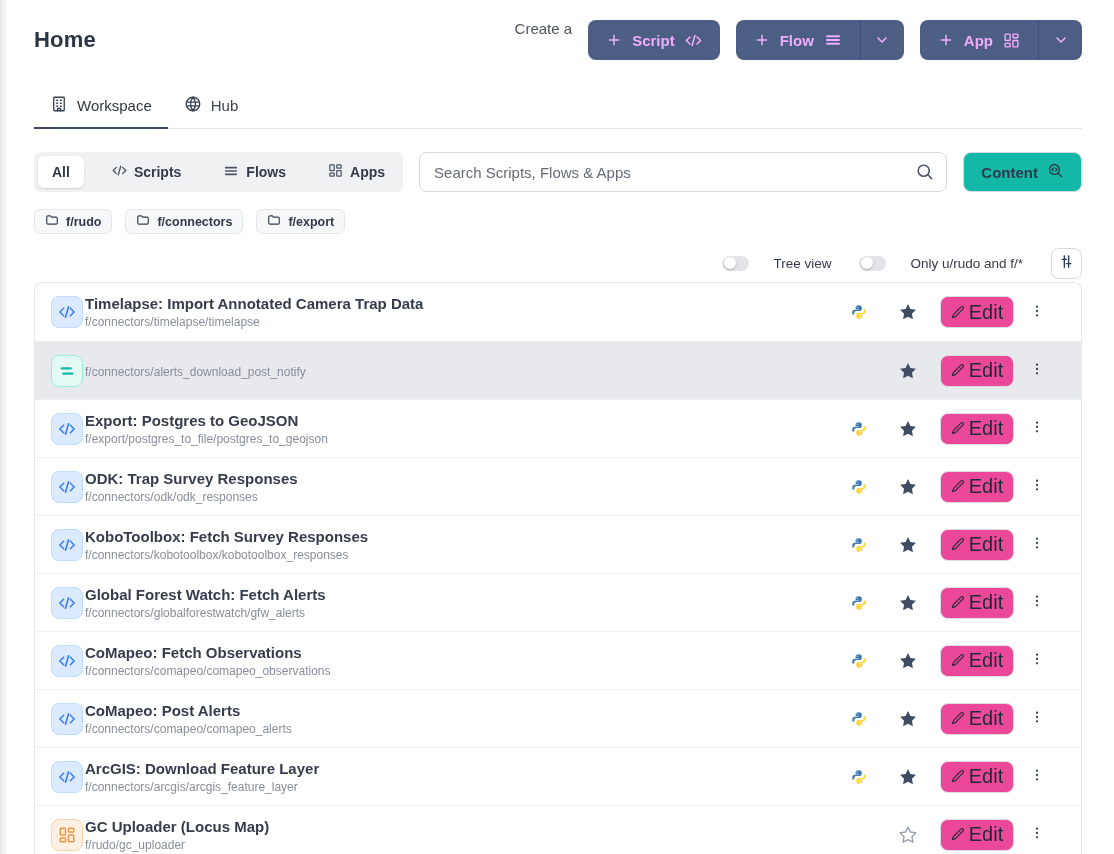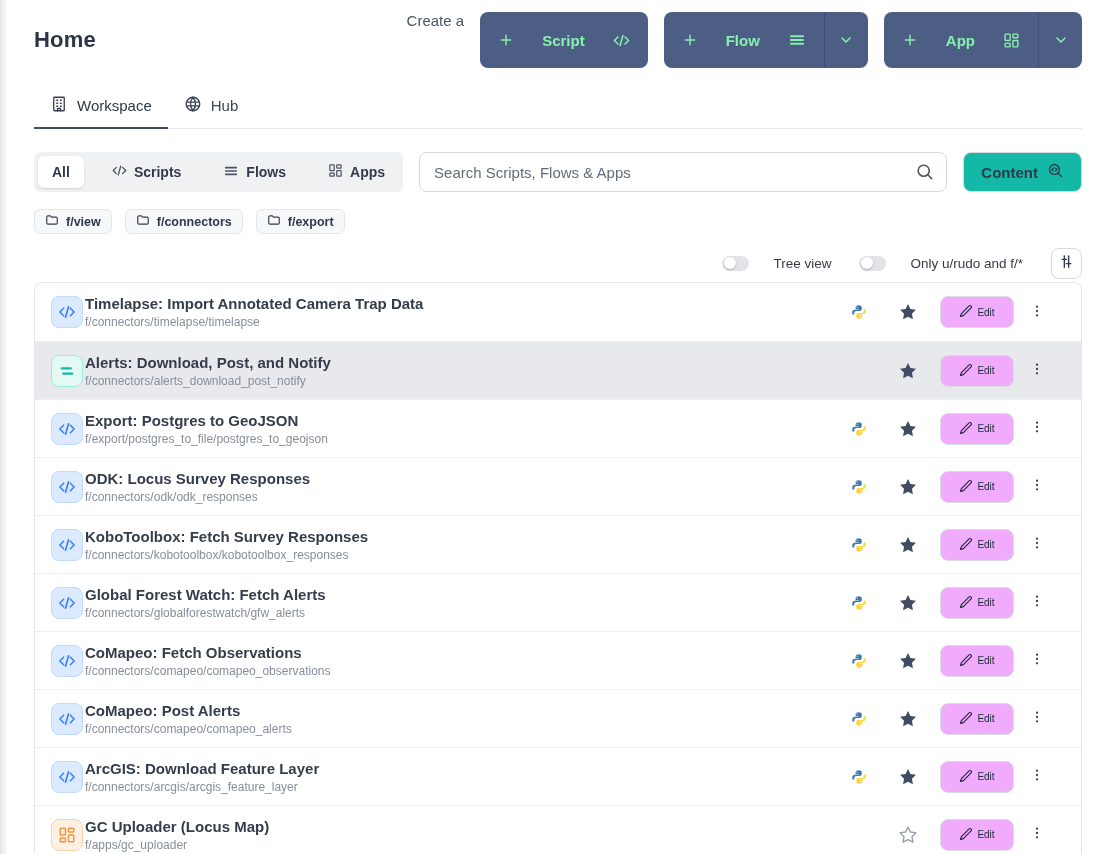--- a/index.html
+++ b/index.html
@@ -7,23 +7,23 @@
     font-family: "Liberation Sans", sans-serif; color: #333b49; }
   .left-strip { position: absolute; left: 0; top: 0; bottom: 0; width: 7px;
     background: linear-gradient(to right, #e7e7e7, #fafafa); }
   .page { position: absolute; left: 7px; top: 0; right: 0; bottom: 0; padding: 0 32px 0 27px; }
 
   
   .header { display: flex; align-items: center; justify-content: space-between; margin-top: 20px; height: 40px; }
   .page-title { font-size: 22px; font-weight: 700; color: #2c3545; letter-spacing: .2px; }
   .header-actions { display: flex; align-items: flex-start; gap: 16px; }
   .create-label { font-size: 15px; color: #4b5563; }
-  .btn-primary { display: inline-flex; align-items: center; height: 56px; background: #4d5e85; color: #86efac;
+  .btn-primary { display: inline-flex; align-items: center; height: 40px; background: #4d5e85; color: #f0abfc;
     border: none; border-radius: 8px; font-size: 15px; font-weight: 600; font-family: inherit;
-    padding: 0 18px; gap: 28px; cursor: pointer; }
+    padding: 0 18px; gap: 10px; cursor: pointer; }
   .split { display: inline-flex; border-radius: 8px; overflow: hidden; }
   .split .btn-primary { border-radius: 0; }
   .split .chev { width: 44px; padding: 0; justify-content: center; border-left: 1px solid #3d4f78; }
   .btn-primary svg { display: block; }
 
   
   .tabs { display: flex; margin-top: 35px; border-bottom: 1px solid #e5e7eb; align-items: center; }
   .tab { display: flex; align-items: center; gap: 9px; padding: 0 16px 11px 16px; font-size: 15px;
     color: #3c4657; cursor: pointer; border-bottom: 2px solid transparent; margin-bottom: -1px; }
   .tab.active { color: #2e3848; font-weight: 500; border-bottom-color: #3d4a5f; }
@@ -70,21 +70,21 @@
   .type-icon.script { background: #dbeafe; border: 1px solid #bfdbfe; color: #3c82f6; }
   .type-icon.flow { background: #e2faf3; border: 1px solid #99efd9; color: #14b8a6; }
   .type-icon.app { background: #fef1e4; border: 1px solid #f8d4ab; color: #f2953e; }
   .titles { margin-left: 2px; flex: 1; min-width: 0; }
   .item-title { font-size: 15px; font-weight: 600; color: #353c4b; white-space: nowrap; overflow: hidden; }
   .item-path { font-size: 12px; color: #878e9a; margin-top: 3px; white-space: nowrap; overflow: hidden; }
   .lang { width: 16px; height: 16px; margin-right: 31px; flex: none; }
   .star-btn { width: 20px; height: 20px; margin-right: 22px; flex: none; background: none; border: none;
     padding: 0; cursor: pointer; display: flex; align-items: center; justify-content: center; }
   .edit-btn { display: flex; align-items: center; justify-content: center; gap: 4px; width: 74px; height: 32px;
-    background: #f0abfc; border: 1px solid #dadde2; border-radius: 8px; font-size: 10px; font-weight: 500;
+    background: #ec4899; border: 1px solid #dadde2; border-radius: 8px; font-size: 20px; font-weight: 500;
     color: #1f2937; font-family: inherit; cursor: pointer; flex: none; }
   .kebab-btn { width: 24px; height: 32px; margin-left: 11px; display: flex; align-items: center;
     justify-content: center; background: none; border: none; color: #3a4350; cursor: pointer; flex: none; }
 </style>
 </head>
 <body>
 
 <div class="left-strip"></div>
 
 <div class="page">
@@ -228,21 +228,21 @@
             <path d="M9 8.5l-2 2 2 2M12 8.5l2 2-2 2"></path>
           </svg></span>
     </button>
   </div>
 
   <div class="chips">
     <div class="chip">
       <span><svg width="14" height="14" viewBox="0 0 24 24" fill="none" stroke="currentColor" stroke-width="2" stroke-linejoin="round">
             <path d="M3 7a2 2 0 0 1 2-2h4.2l2 2H19a2 2 0 0 1 2 2v8a2 2 0 0 1-2 2H5a2 2 0 0 1-2-2z"></path>
           </svg></span>
-      <span>f/view</span>
+      <span>f/rudo</span>
     </div>
     <div class="chip">
       <span><svg width="14" height="14" viewBox="0 0 24 24" fill="none" stroke="currentColor" stroke-width="2" stroke-linejoin="round">
             <path d="M3 7a2 2 0 0 1 2-2h4.2l2 2H19a2 2 0 0 1 2 2v8a2 2 0 0 1-2 2H5a2 2 0 0 1-2-2z"></path>
           </svg></span>
       <span>f/connectors</span>
     </div>
     <div class="chip">
       <span><svg width="14" height="14" viewBox="0 0 24 24" fill="none" stroke="currentColor" stroke-width="2" stroke-linejoin="round">
             <path d="M3 7a2 2 0 0 1 2-2h4.2l2 2H19a2 2 0 0 1 2 2v8a2 2 0 0 1-2 2H5a2 2 0 0 1-2-2z"></path>
@@ -315,21 +315,20 @@
       <div class="row highlighted">
     <span class="type-icon flow">
 
       <svg width="18" height="18" viewBox="0 0 24 24" fill="none" stroke="currentColor" stroke-width="3" stroke-linecap="round">
             <line x1="5" y1="8.5" x2="17" y2="8.5"></line>
             <line x1="7" y1="15.5" x2="19" y2="15.5"></line>
           </svg>
 
     </span>
     <span class="titles">
-      <div class="item-title">Alerts: Download, Post, and Notify</div>
       <div class="item-path">f/connectors/alerts_download_post_notify</div>
     </span>
     <span class="lang" style="visibility: hidden;">
       <svg width="16" height="16" viewBox="0 0 24 24">
         <path fill="#3b77a8" d="M11.9 1.8c-3.1 0-5 1.1-5 3v3.1h5.2v.9H5.6c-2 0-3.8 1.5-3.8 4.6 0 .9.1 1.7.3 2.4h2.8v-2.2c0-1.8 1.5-3.2 3.2-3.2h5c1.6 0 3-1.4 3-3V4.8c0-1.9-2.1-3-4.2-3z"></path>
         <circle cx="9.3" cy="4.6" r="1" fill="#fff"></circle>
         <path fill="#fdd23a" d="M12.1 22.2c3.1 0 5-1.1 5-3v-3.1h-5.2v-.9h6.5c2 0 3.8-1.5 3.8-4.6 0-.9-.1-1.7-.3-2.4h-2.8v2.2c0 1.8-1.5 3.2-3.2 3.2h-5c-1.6 0-3 1.4-3 3v2.6c0 1.9 2.1 3 4.2 3z"></path>
         <circle cx="14.7" cy="19.4" r="1" fill="#fff"></circle>
       </svg>
     </span>
@@ -397,21 +396,21 @@
       <div class="row">
     <span class="type-icon script">
       <svg width="18" height="18" viewBox="0 0 24 24" fill="none" stroke="currentColor" stroke-width="2.2" stroke-linecap="round" stroke-linejoin="round">
             <polyline points="16.5 7 21.5 12 16.5 17"></polyline>
             <polyline points="7.5 7 2.5 12 7.5 17"></polyline>
             <line x1="14" y1="5" x2="10" y2="19"></line>
           </svg>
 
     </span>
     <span class="titles">
-      <div class="item-title">ODK: Locus Survey Responses</div>
+      <div class="item-title">ODK: Trap Survey Responses</div>
       <div class="item-path">f/connectors/odk/odk_responses</div>
     </span>
     <span class="lang">
       <svg width="16" height="16" viewBox="0 0 24 24">
         <path fill="#3b77a8" d="M11.9 1.8c-3.1 0-5 1.1-5 3v3.1h5.2v.9H5.6c-2 0-3.8 1.5-3.8 4.6 0 .9.1 1.7.3 2.4h2.8v-2.2c0-1.8 1.5-3.2 3.2-3.2h5c1.6 0 3-1.4 3-3V4.8c0-1.9-2.1-3-4.2-3z"></path>
         <circle cx="9.3" cy="4.6" r="1" fill="#fff"></circle>
         <path fill="#fdd23a" d="M12.1 22.2c3.1 0 5-1.1 5-3v-3.1h-5.2v-.9h6.5c2 0 3.8-1.5 3.8-4.6 0-.9-.1-1.7-.3-2.4h-2.8v2.2c0 1.8-1.5 3.2-3.2 3.2h-5c-1.6 0-3 1.4-3 3v2.6c0 1.9 2.1 3 4.2 3z"></path>
         <circle cx="14.7" cy="19.4" r="1" fill="#fff"></circle>
       </svg>
     </span>
@@ -645,21 +644,21 @@
 
       <svg width="18" height="18" viewBox="0 0 24 24" fill="none" stroke="currentColor" stroke-width="2" stroke-linejoin="round">
             <rect x="3" y="3" width="7" height="9" rx="1"></rect>
             <rect x="14" y="3" width="7" height="5" rx="1"></rect>
             <rect x="14" y="12" width="7" height="9" rx="1"></rect>
             <rect x="3" y="16" width="7" height="5" rx="1"></rect>
           </svg>
     </span>
     <span class="titles">
       <div class="item-title">GC Uploader (Locus Map)</div>
-      <div class="item-path">f/apps/gc_uploader</div>
+      <div class="item-path">f/rudo/gc_uploader</div>
     </span>
     <span class="lang" style="visibility: hidden;">
       <svg width="16" height="16" viewBox="0 0 24 24">
         <path fill="#3b77a8" d="M11.9 1.8c-3.1 0-5 1.1-5 3v3.1h5.2v.9H5.6c-2 0-3.8 1.5-3.8 4.6 0 .9.1 1.7.3 2.4h2.8v-2.2c0-1.8 1.5-3.2 3.2-3.2h5c1.6 0 3-1.4 3-3V4.8c0-1.9-2.1-3-4.2-3z"></path>
         <circle cx="9.3" cy="4.6" r="1" fill="#fff"></circle>
         <path fill="#fdd23a" d="M12.1 22.2c3.1 0 5-1.1 5-3v-3.1h-5.2v-.9h6.5c2 0 3.8-1.5 3.8-4.6 0-.9-.1-1.7-.3-2.4h-2.8v2.2c0 1.8-1.5 3.2-3.2 3.2h-5c-1.6 0-3 1.4-3 3v2.6c0 1.9 2.1 3 4.2 3z"></path>
         <circle cx="14.7" cy="19.4" r="1" fill="#fff"></circle>
       </svg>
     </span>
     <button class="star-btn">

